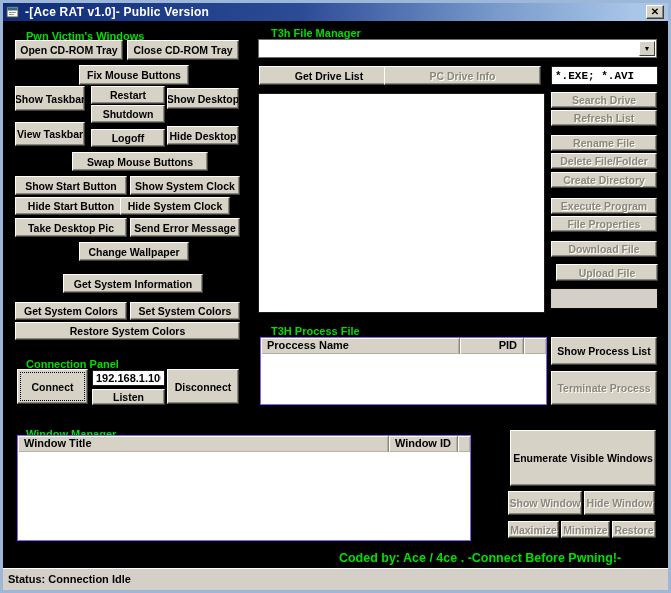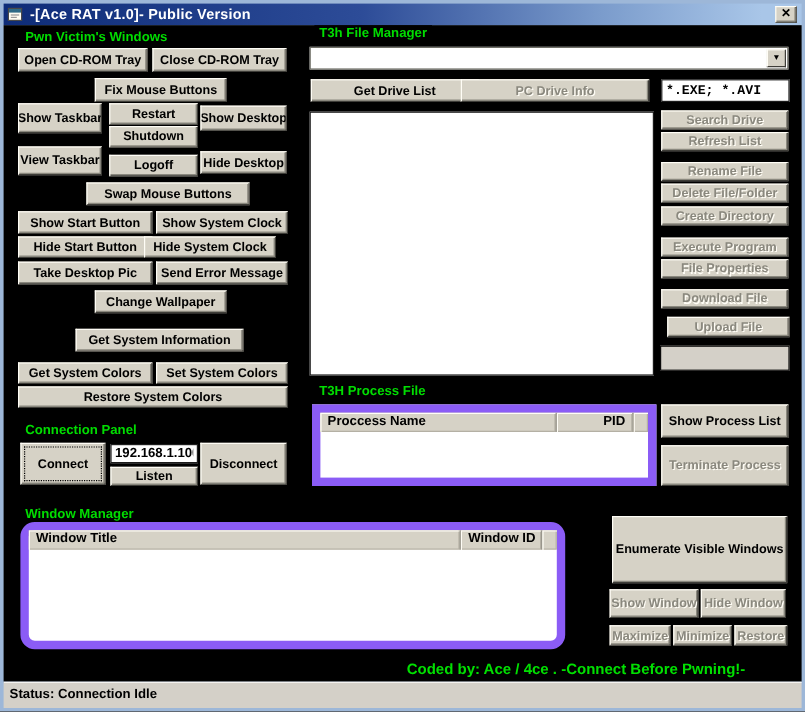--- a/index.html
+++ b/index.html
@@ -25,21 +25,21 @@
     border-right:1px solid #3e3d38;border-bottom:1px solid #3e3d38;
     box-shadow:inset -1px -1px 0 #8a887e;
     cursor:default;
   }
   .client{position:absolute;left:3px;top:21px;width:665px;height:547px;background:#000;}
   .statusbar{
     position:absolute;left:3px;top:568px;width:665px;height:22px;
     background:#d4d0c8;box-shadow:inset 0 1px 0 #ffffff;
     color:#000;font-size:11px;display:flex;align-items:center;padding-left:5px;
   }
-  .group{position:absolute;border:1px solid #000000;}
+  .group{position:absolute;border:6px solid #000000;}
   .glabel{
     position:absolute;top:-8px;left:8px;background:#000;padding:0 4px;
     color:#00dd00;font-size:11px;white-space:nowrap;line-height:14px;
   }
   .btn{
     position:absolute;background:#d6d2c6;color:#000;
     font-family:"Liberation Sans",sans-serif;font-weight:bold;font-size:10.5px;
     border-top:1px solid #fffdf6;border-left:1px solid #fffdf6;
     border-right:1px solid #3e3d38;border-bottom:1px solid #3e3d38;
     box-shadow:inset -1px -1px 0 #8a887e;
@@ -58,21 +58,21 @@
   .combo{position:absolute;background:#fff;border:1px solid #6e6e66;}
   .combo-btn{
     position:absolute;right:1px;top:1px;bottom:1px;width:16px;
     background:#d6d2c6;
     border-top:1px solid #fffdf6;border-left:1px solid #fffdf6;
     border-right:1px solid #3e3d38;border-bottom:1px solid #3e3d38;
     display:flex;align-items:center;justify-content:center;
     font-size:7px;color:#000;
   }
   .listbox{position:absolute;background:#fff;border:1px solid #1c1c1c;}
-  .lv{position:absolute;background:#fff;border:7px solid #8b5cf6;}
+  .lv{position:absolute;background:#fff;border:1px solid #8b5cf6;}
   .lv-head{position:absolute;left:0;top:0;right:0;height:16px;display:flex;background:#d6d2c6;}
   .lv-cell{
     height:16px;background:#d6d2c6;color:#000;font-size:11px;line-height:15px;
     padding:0 6px;border-right:1px solid #8a887e;
     box-shadow:inset 1px 1px 0 #fffdf6,inset -1px -1px 0 #b4b0a4;
     white-space:nowrap;overflow:hidden;
   }
   .lv-cell.right{text-align:right;}
   .credit{
     position:absolute;left:300px;top:551px;width:360px;
@@ -163,21 +163,21 @@
       <div class="lv-cell right" style="width:64px;">PID</div>
       <div class="lv-cell" style="flex:1;border-right:none;"></div>
     </div>
   </div>
   <button class="btn" style="left:551px;top:337px;width:106px;height:28px;">Show Process List</button>
   <button class="btn dis" style="left:551px;top:371px;width:106px;height:34px;">Terminate Process</button>
 
   <div class="group" style="left:8px;top:429px;width:652px;height:121px;">
     <span class="glabel">Window Manager</span>
   </div>
-  <div class="lv" style="left:17px;top:435px;width:454px;height:106px;border-radius:12px;">
+  <div class="lv" style="left:17px;top:435px;width:454px;height:106px;">
     <div class="lv-head">
       <div class="lv-cell" style="width:393px;">Window Title</div>
       <div class="lv-cell right" style="width:73px;">Window ID</div>
       <div class="lv-cell" style="flex:1;border-right:none;"></div>
     </div>
   </div>
   <button class="btn" style="left:510px;top:430px;width:146px;height:56px;">Enumerate Visible Windows</button>
   <button class="btn dis" style="left:508px;top:491px;width:74px;height:24px;">Show Window</button>
   <button class="btn dis" style="left:584px;top:491px;width:71px;height:24px;">Hide Window</button>
   <button class="btn dis" style="left:508px;top:521px;width:51px;height:17px;">Maximize</button>

